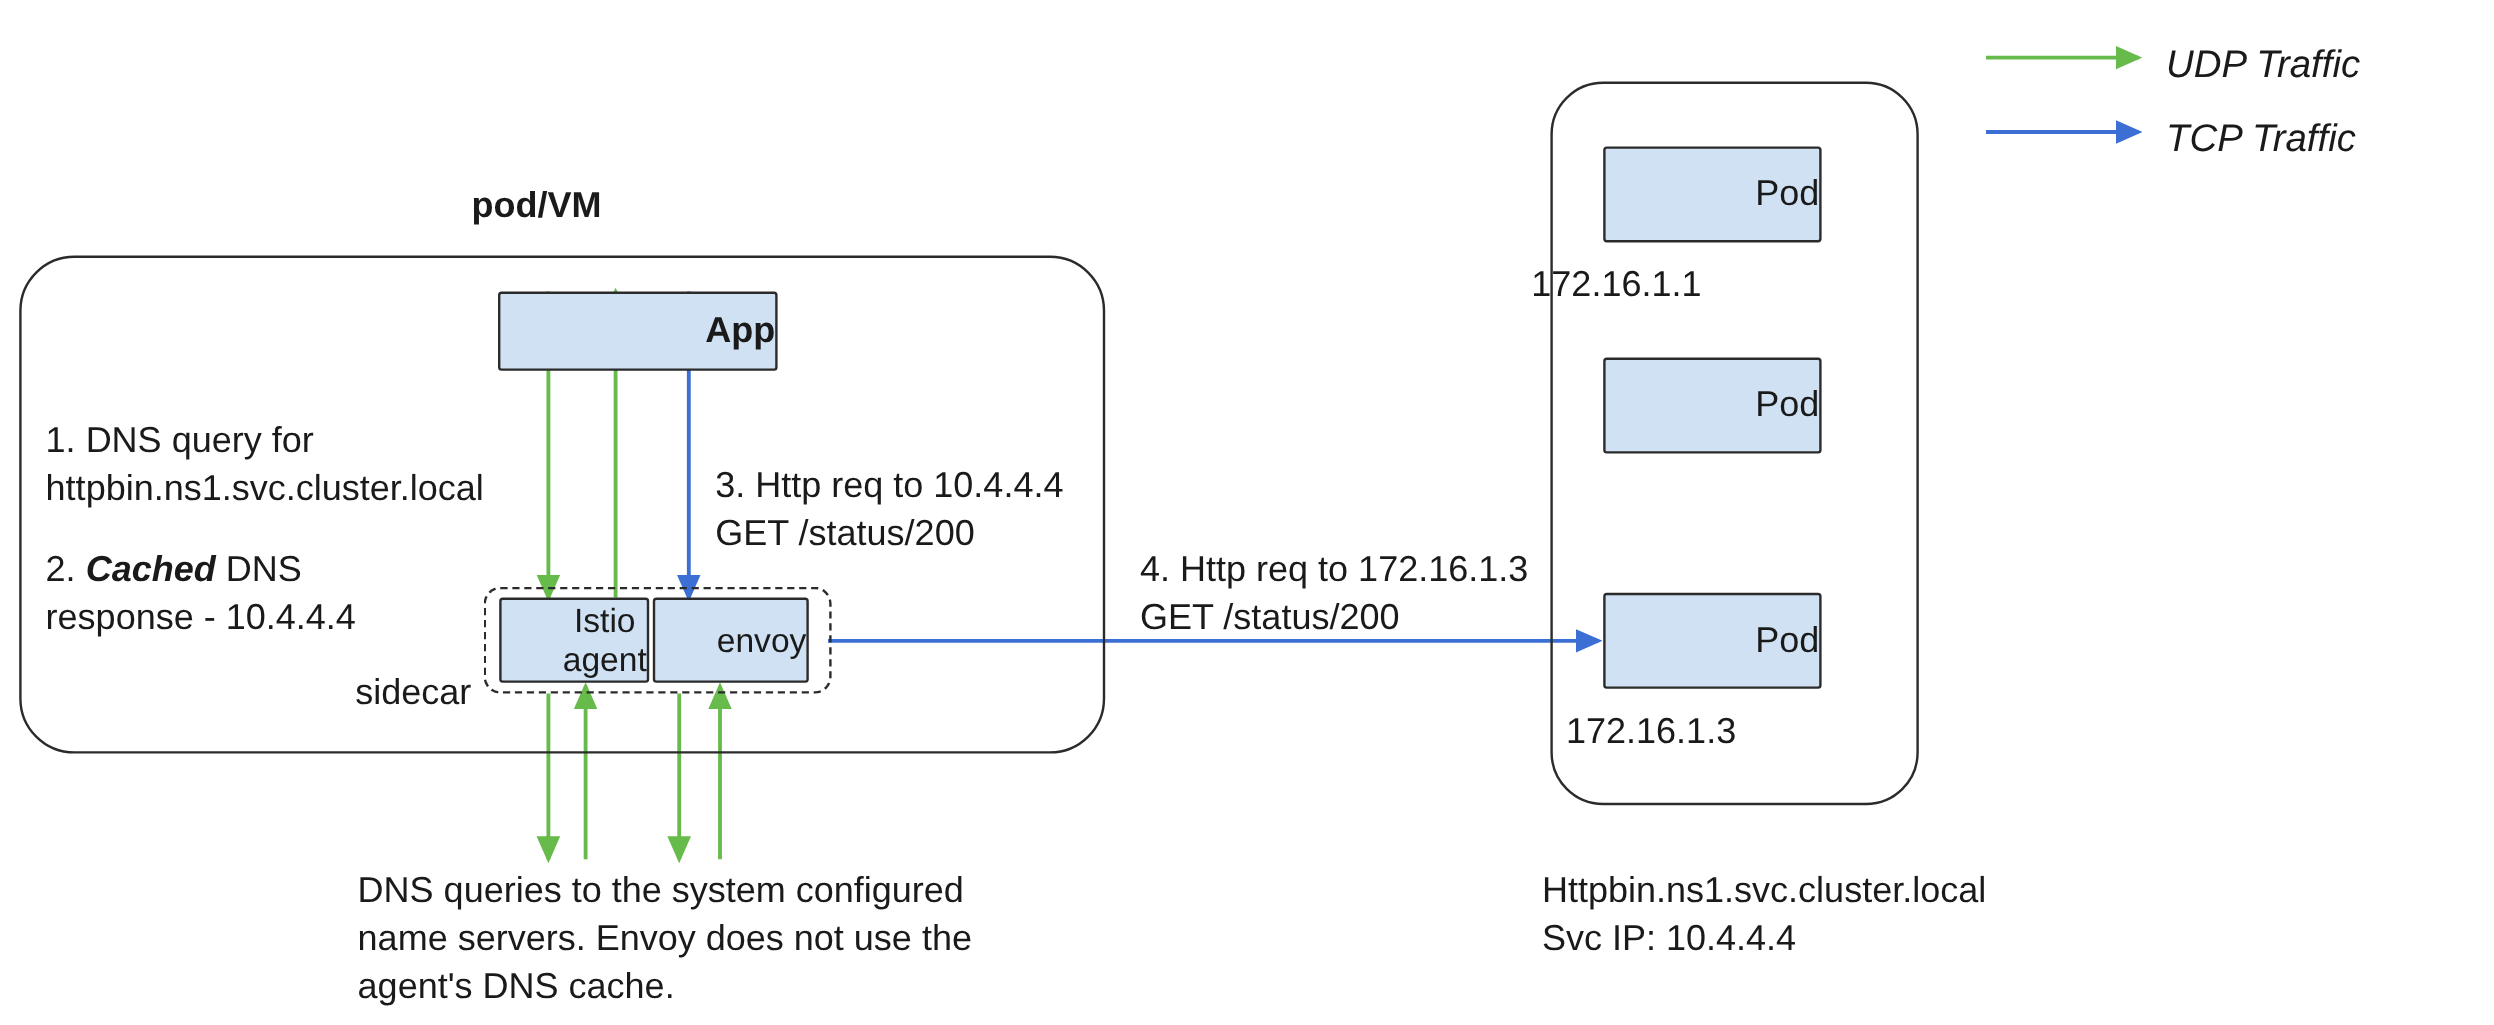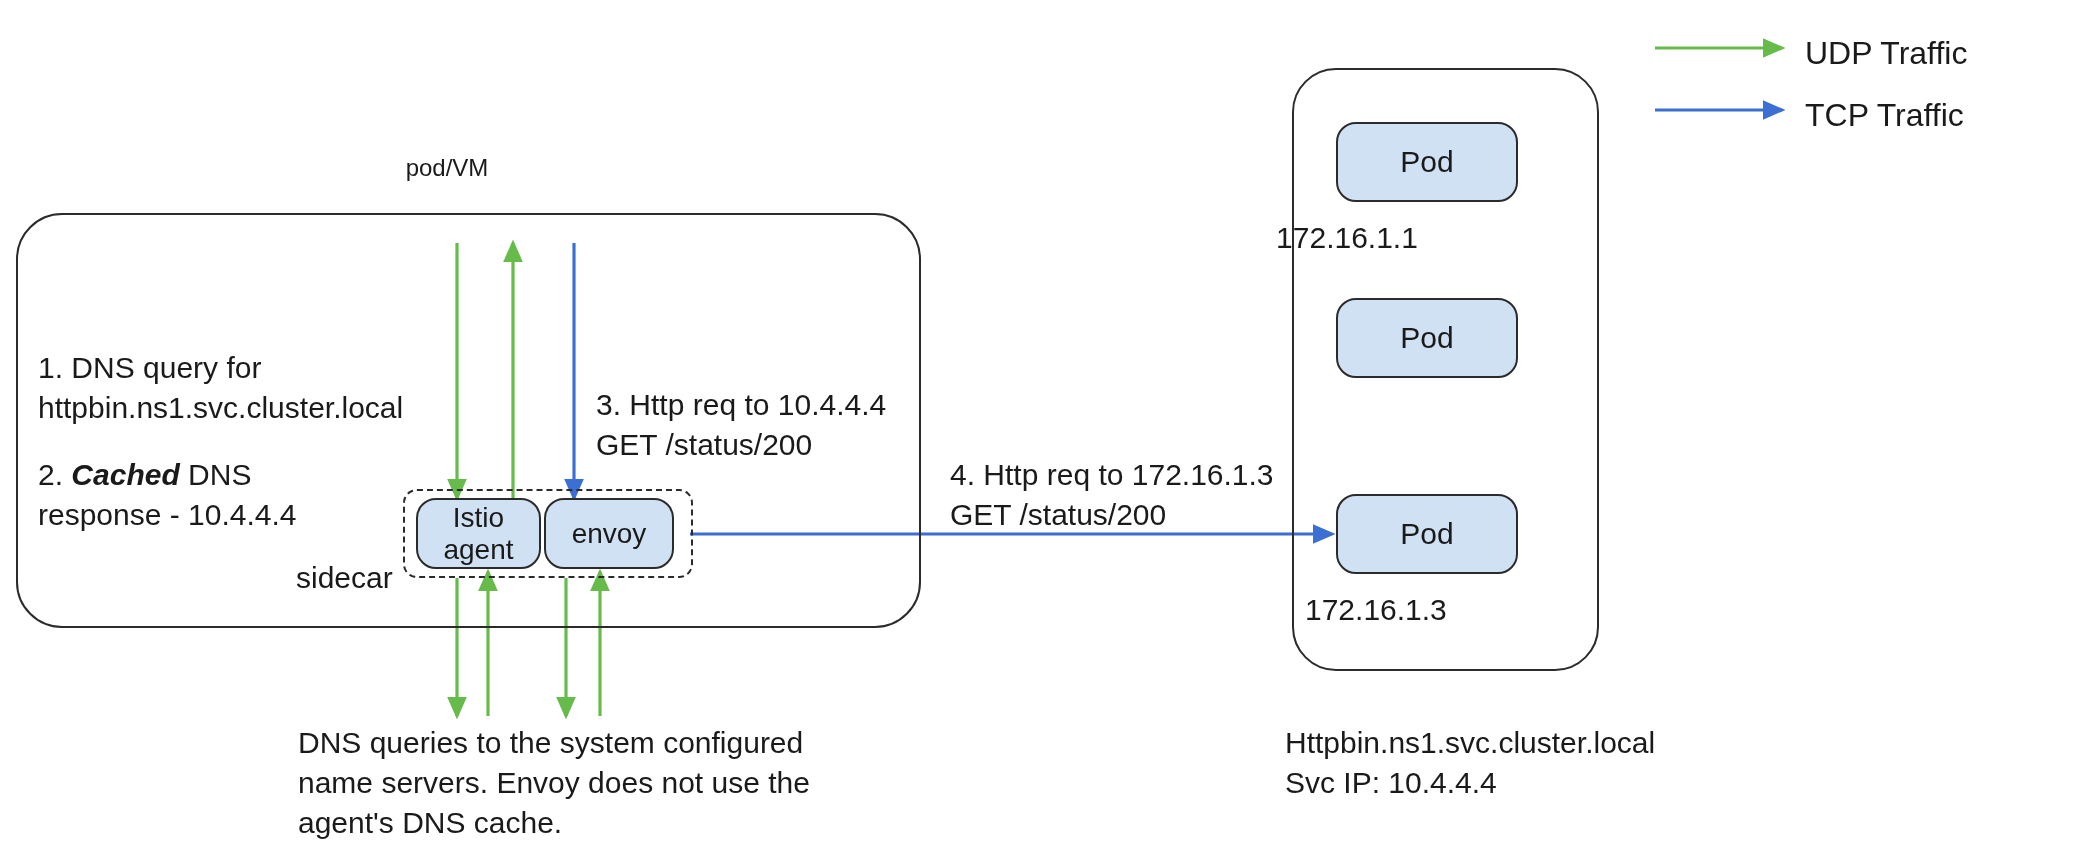--- a/index.html
+++ b/index.html
@@ -21,24 +21,24 @@
     left: 0; top: 0;
     width: 2078px;
     height: 854px;
     pointer-events: none;
   }
   .node-box {
     position: absolute;
     box-sizing: border-box;
     background: #cfe1f2;
     border: 2.5px solid #2b2b2b;
-    border-radius: 20px;
+    border-radius: 3px;
     display: flex;
     align-items: center;
-    justify-content: center;
+    justify-content: flex-end;
     text-align: center;
     line-height: 1.12;
   }
   .outline-box {
     position: absolute;
     box-sizing: border-box;
     background: transparent;
     border: 2.5px solid #2b2b2b;
     border-radius: 46px;
   }
@@ -49,22 +49,22 @@
     border: 2.5px dashed #2b2b2b;
     border-radius: 14px;
   }
   .txt {
     position: absolute;
     white-space: pre;
     line-height: 1.33;
   }
   .lbl-28 { font-size: 28px; }
   .lbl-30 { font-size: 30px; }
-  .lbl-32 { font-size: 32px; }
-  .lbl-34 { font-size: 24px; }
+  .lbl-32 { font-size: 32px; font-style: italic; }
+  .lbl-34 { font-size: 30px; font-weight: bold; }
   .bold-ital { font-weight: bold; font-style: italic; }
 </style>
 </head>
 <body>
 
 <div id="stage">
 
   <svg id="svg-layer" viewBox="0 0 2078 854" xmlns="http://www.w3.org/2000/svg">
     <defs>
       <marker id="arrow-green" viewBox="0 0 10 10" refX="8.5" refY="5" markerWidth="7" markerHeight="7" orient="auto-start-reverse">
@@ -112,20 +112,23 @@
     </g>
     <g>
       <path d="M 1655 110 L 1782 110" stroke="#3b6fd4" stroke-width="3.2" fill="none" marker-end="url(#arrow-blue)"></path>
     </g>
   </svg>
 
   <div class="txt lbl-34" style="left:337px; top:152px; width:220px; text-align:center;">pod/VM</div>
 
   <div class="outline-box" style="left:16px; top:213px; width:905px; height:415px;"></div>
 
+  <div class="node-box lbl-34" style="left:415px; top:243px; width:233px; height:66px;">
+    <span>App</span>
+  </div>
 
   <div class="dashed-box" style="left:403px; top:489px; width:290px; height:89px;"></div>
 
   <div class="txt lbl-30" style="left:296px; top:558px;">sidecar</div>
 
   <div class="node-box lbl-28" style="left:416px; top:498px; width:125px; height:71px; white-space:pre;">
     <span>Istio
 agent</span>
   </div>
 

